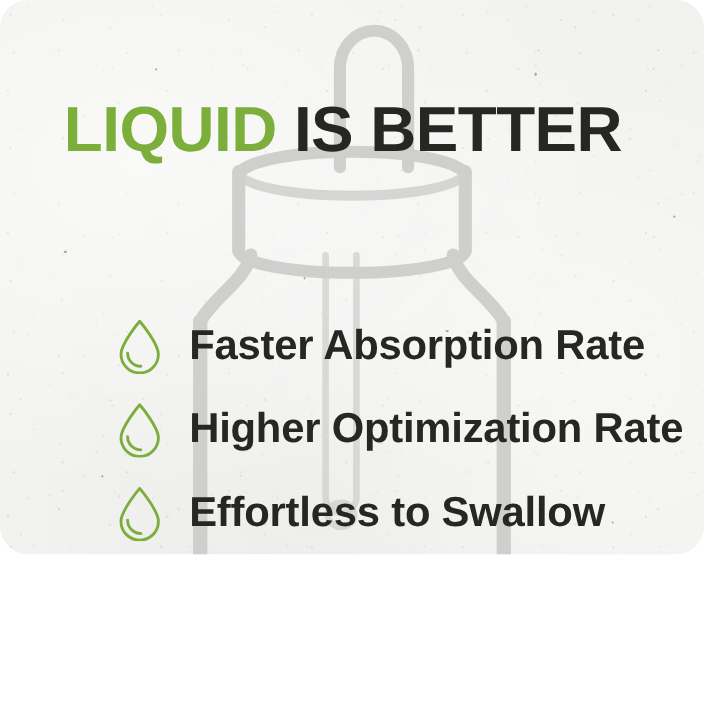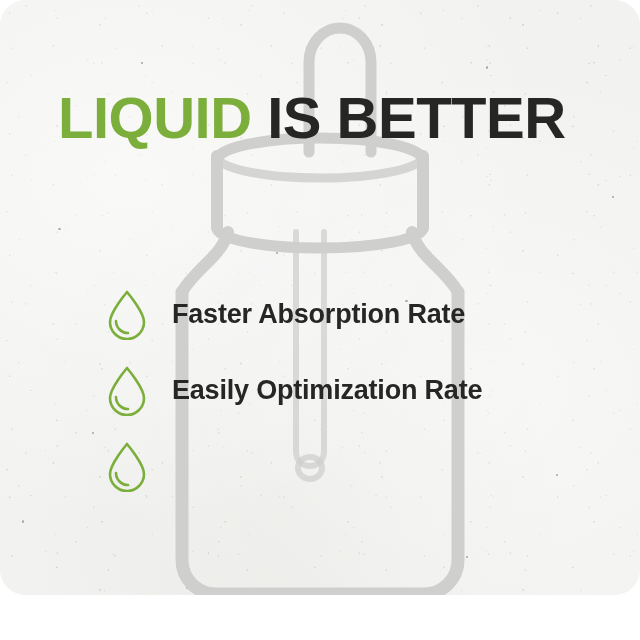--- a/index.html
+++ b/index.html
@@ -5,21 +5,21 @@
 <style>
   html, body {
     margin: 0;
     padding: 0;
     background: #ffffff;
   }
 
   #canvas {
     position: relative;
     width: 640px;
-    height: 595px;
+    height: 504px;
     overflow: hidden;
     background-color: #f2f2f0;
     font-family: "Liberation Sans", sans-serif;
     border-radius: 26px;
     -webkit-font-smoothing: antialiased;
   }
 
   
   .paper-texture {
     position: absolute;
@@ -122,21 +122,21 @@
     height: 76px;
   }
   .drop-icon {
     width: 46px;
     height: 52px;
     flex: 0 0 46px;
     display: block;
   }
   .benefit-label {
     margin-left: 22px;
-    font-size: 27px;
+    font-size: 38px;
     font-weight: bold;
     color: #262624;
     letter-spacing: -0.2px;
     white-space: nowrap;
     font-family: "Liberation Sans", sans-serif;
   }
 </style>
 </head>
 <body>
 
@@ -196,26 +196,27 @@
         <path d="M12,33 A12,12 0 0 0 24,45" fill="none" stroke="#7CAE3B" stroke-width="2.6" stroke-linecap="round"></path>
       </svg>
       <span class="benefit-label">Faster Absorption Rate</span>
     </div>
 
     <div class="benefit-row">
       <svg class="drop-icon" viewBox="0 0 46 52">
         <path d="M23,4 C23,4 40,24 40,34 A17,17 0 0 1 6,34 C6,24 23,4 23,4 Z" fill="none" stroke="#7CAE3B" stroke-width="2.6" stroke-linejoin="round"></path>
         <path d="M12,33 A12,12 0 0 0 24,45" fill="none" stroke="#7CAE3B" stroke-width="2.6" stroke-linecap="round"></path>
       </svg>
-      <span class="benefit-label">Easily Optimization Rate</span>
+      <span class="benefit-label">Higher Optimization Rate</span>
     </div>
 
 
     <div class="benefit-row">
       <svg class="drop-icon" viewBox="0 0 46 52">
         <path d="M23,4 C23,4 40,24 40,34 A17,17 0 0 1 6,34 C6,24 23,4 23,4 Z" fill="none" stroke="#7CAE3B" stroke-width="2.6" stroke-linejoin="round"></path>
         <path d="M12,33 A12,12 0 0 0 24,45" fill="none" stroke="#7CAE3B" stroke-width="2.6" stroke-linecap="round"></path>
       </svg>
+      <span class="benefit-label">Effortless to Swallow</span>
     </div>
 
   </div>
 
 </div>
 
 </body></html>

